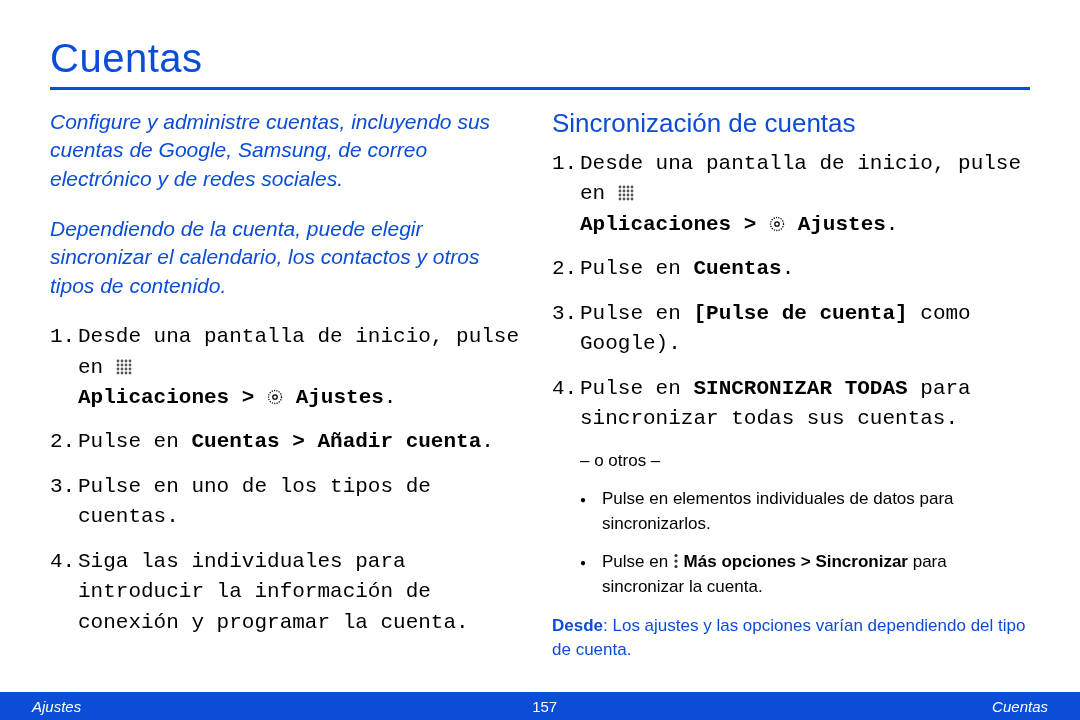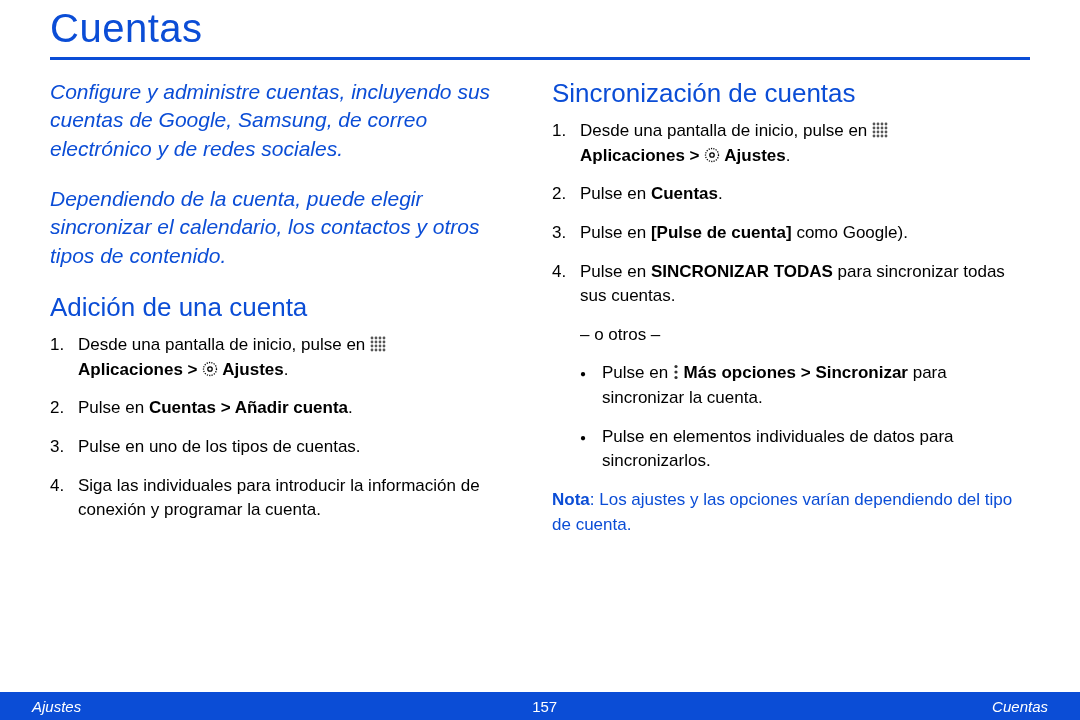--- a/index.html
+++ b/index.html
@@ -1,25 +1,25 @@
 <!DOCTYPE html>
 <html><head>
 <meta charset="utf-8">
 <style>
   * { box-sizing: border-box; margin: 0; padding: 0; }
   html, body { width: 1080px; height: 720px; font-family: Arial, Helvetica, sans-serif; background: #fff; color: #000; }
-  .page { position: relative; width: 1080px; height: 720px; padding: 6px 50px 0 50px; border-radius: 16px; }
+  .page { position: relative; width: 1080px; height: 720px; padding: 36px 50px 0 50px; border-radius: 16px; }
   h1.title { font-size: 40px; font-weight: 400; color: #0b4dd6; margin-bottom: 6px; letter-spacing: 0.5px; }
   .hr { height: 3px; background: #0b4dd6; margin-bottom: 18px; }
   .cols { display: flex; gap: 24px; }
   .col { flex: 1 1 0; }
   .intro { color: #0b4dd6; font-style: italic; font-size: 21px; line-height: 1.35; margin-bottom: 22px; }
   h2.sub { color: #0b4dd6; font-size: 26px; font-weight: 400; margin-bottom: 10px; }
   ol { list-style: none; counter-reset: step; padding-left: 0; }
-  ol > li { counter-increment: step; position: relative; padding-left: 28px; font-size: 17px; line-height: 1.45; margin-bottom: 14px; }
+  ol > li { counter-increment: step; position: relative; padding-left: 28px; font-size: 21px; line-height: 1.45; margin-bottom: 14px; font-family: Liberation Mono, monospace; }
   ol > li::before { content: counter(step) "."; position: absolute; left: 0; }
   ul.bullets { list-style: none; padding-left: 0; margin-top: 6px; }
   ul.bullets > li { position: relative; padding-left: 22px; font-size: 17px; line-height: 1.45; margin-bottom: 14px; }
   ul.bullets > li::before { content: "\25CF"; position: absolute; left: 0; font-size: 10px; top: 6px; }
   .sub-indent { padding-left: 28px; font-size: 17px; line-height: 1.45; margin-bottom: 14px; }
   .note { color: #0b4dd6; font-size: 17px; line-height: 1.45; margin-top: 2px; }
   .bold { font-weight: 700; }
   .footer { position: absolute; left: 0; bottom: 0; width: 100%; height: 28px; background: #0b4dd6; color: #fff; display: flex; align-items: center; justify-content: space-between; padding: 0 32px; font-size: 15px; font-style: italic; }
   .footer .center { font-style: normal; margin-left: 16px; }
   .icon { display: inline-block; vertical-align: -2px; }
@@ -29,21 +29,20 @@
 
 <div class="page">
   <h1 class="title">Cuentas</h1>
   <div class="hr"></div>
 
   <div class="cols">
     <div class="col">
       <p class="intro">Configure y administre cuentas, incluyendo sus cuentas de Google, Samsung, de correo electrónico y de redes sociales.</p>
       <p class="intro">Dependiendo de la cuenta, puede elegir sincronizar el calendario, los contactos y otros tipos de contenido.</p>
 
-      <h2 class="sub">Adición de una cuenta</h2>
       <ol>
         <li>
           <span>Desde una pantalla de inicio, pulse en </span><svg class="icon" width="16" height="16" viewBox="0 0 16 16">
               <g fill="#555">
                 <circle cx="2" cy="2" r="1.4"></circle>
                 <circle cx="6" cy="2" r="1.4"></circle>
                 <circle cx="10" cy="2" r="1.4"></circle>
                 <circle cx="14" cy="2" r="1.4"></circle>
                 <circle cx="2" cy="6" r="1.4"></circle>
                 <circle cx="6" cy="6" r="1.4"></circle>
@@ -106,33 +105,33 @@
         </li>
         <li>
           <span>Pulse en </span><span class="bold">[Pulse de cuenta]</span><span> como Google).</span>
         </li>
         <li>
           <span>Pulse en </span><span class="bold">SINCRONIZAR TODAS</span><span> para sincronizar todas sus cuentas.</span>
         </li>
       </ol>
       <div class="sub-indent">– o otros –</div>
       <ul class="bullets" style="padding-left:28px;">
+        <li>Pulse en elementos individuales de datos para sincronizarlos.</li>
         <li>
           <span>Pulse en </span><svg class="icon" width="6" height="16" viewBox="0 0 6 16">
               <g fill="#333">
                 <circle cx="3" cy="2.5" r="1.6"></circle>
                 <circle cx="3" cy="8" r="1.6"></circle>
                 <circle cx="3" cy="13.5" r="1.6"></circle>
               </g>
             </svg><span class="bold"> Más opciones &gt; Sincronizar</span><span> para sincronizar la cuenta.</span>
         </li>
-        <li>Pulse en elementos individuales de datos para sincronizarlos.</li>
       </ul>
       <p class="note">
-        <span class="bold" style="font-weight:700;">Nota</span><span>: Los ajustes y las opciones varían dependiendo del tipo de cuenta.</span>
+        <span class="bold" style="font-weight:700;">Desde</span><span>: Los ajustes y las opciones varían dependiendo del tipo de cuenta.</span>
       </p>
     </div>
   </div>
 
   <div class="footer">
     <span>Ajustes</span>
     <span class="center">157</span>
     <span>Cuentas</span>
   </div>
 </div>

